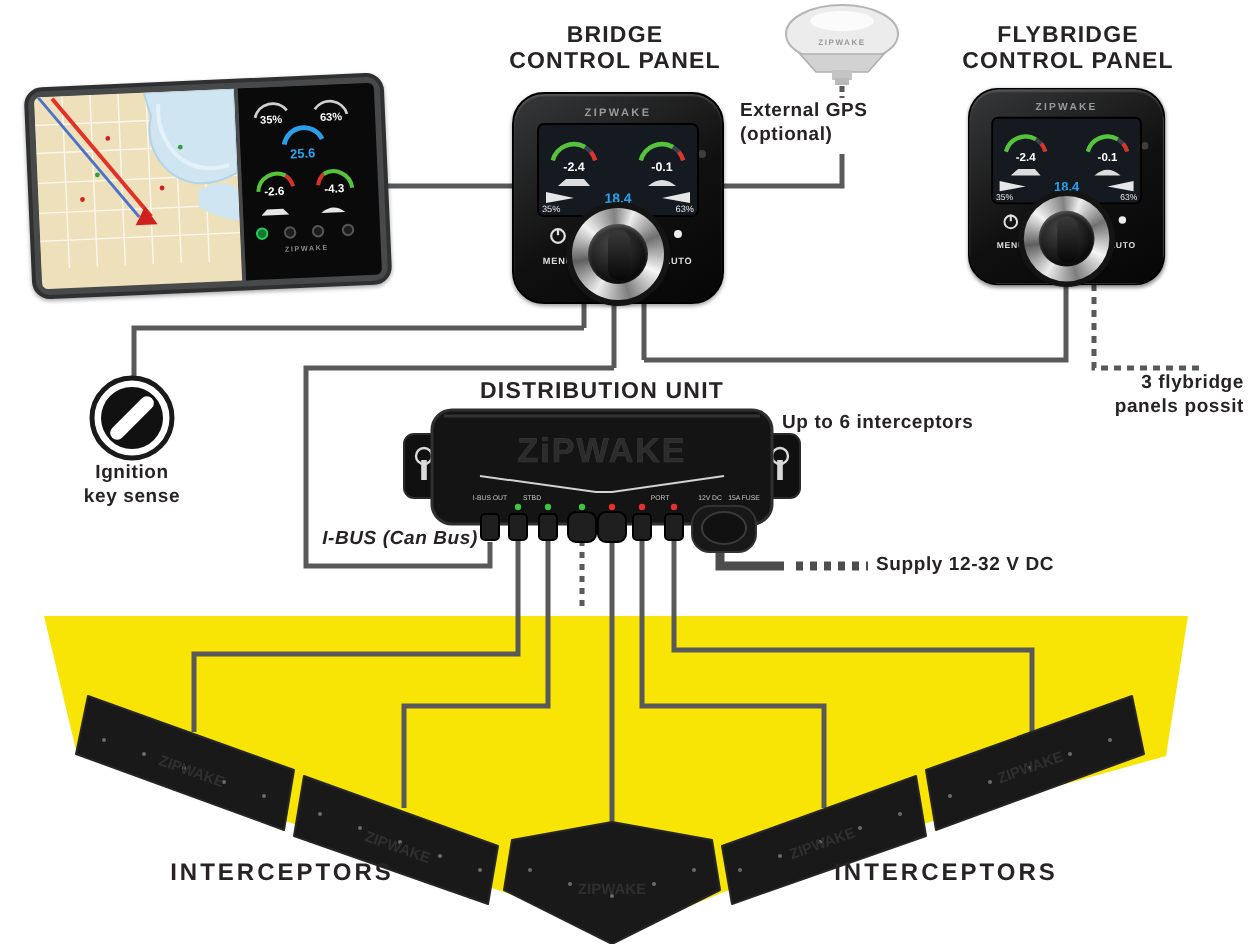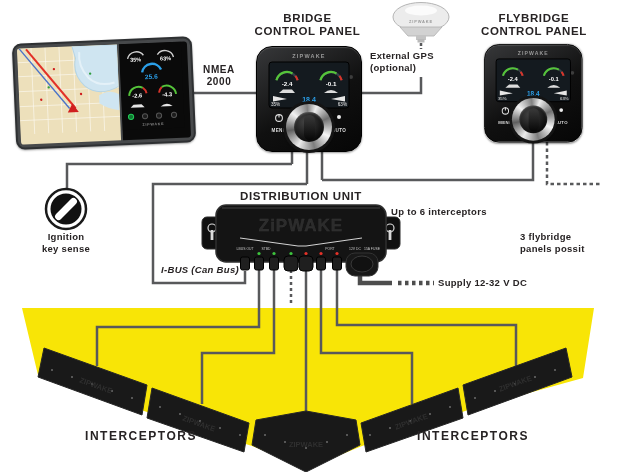--- a/index.html
+++ b/index.html
@@ -164,33 +164,29 @@
     <div>CONTROL PANEL</div>
   </div>
   <div class="lbl t-title" style="left:466px;top:12px;width:136px;">
     <div>FLYBRIDGE</div>
     <div>CONTROL PANEL</div>
   </div>
   <div class="lbl t-small" style="left:370px;top:50px;width:102px;">
     <div>External GPS</div>
     <div>(optional)</div>
   </div>
-  <div class="lbl" style="left:189px;top:64px;width:60px;font-size:10px;line-height:12px;text-align:center;">
-    <div>NMEA</div>
-    <div>2000</div>
-  </div>
   <div class="lbl t-title" style="left:216px;top:190px;width:170px;">DISTRIBUTION UNIT</div>
   <div class="lbl t-small" style="left:391px;top:206px;">Up to 6 interceptors</div>
   <div class="lbl t-small" style="left:150px;top:264px;width:100px;text-align:center;font-style:italic;">I-BUS (Can Bus)</div>
   <div class="lbl t-small" style="left:438px;top:277px;">Supply 12-32 V DC</div>
   <div class="lbl t-small" style="left:26px;top:231px;width:80px;text-align:center;">
     <div>Ignition</div>
     <div>key sense</div>
   </div>
-  <div class="lbl t-small" style="left:520px;top:186px;width:102px;margin-top:45px;">
+  <div class="lbl t-small" style="left:520px;top:186px;width:102px;text-align:right;">
     <div>3 flybridge</div>
     <div>panels possit</div>
   </div>
   <div class="lbl t-int" style="left:66px;top:430px;width:150px;">INTERCEPTORS</div>
   <div class="lbl t-int" style="left:398px;top:430px;width:150px;">INTERCEPTORS</div>
 
   <div class="mfd">
     <div class="mapbox">
       <svg width="100" height="86" viewBox="0 0 100 86">
         <rect width="100" height="86" fill="#ede0bb"></rect>

